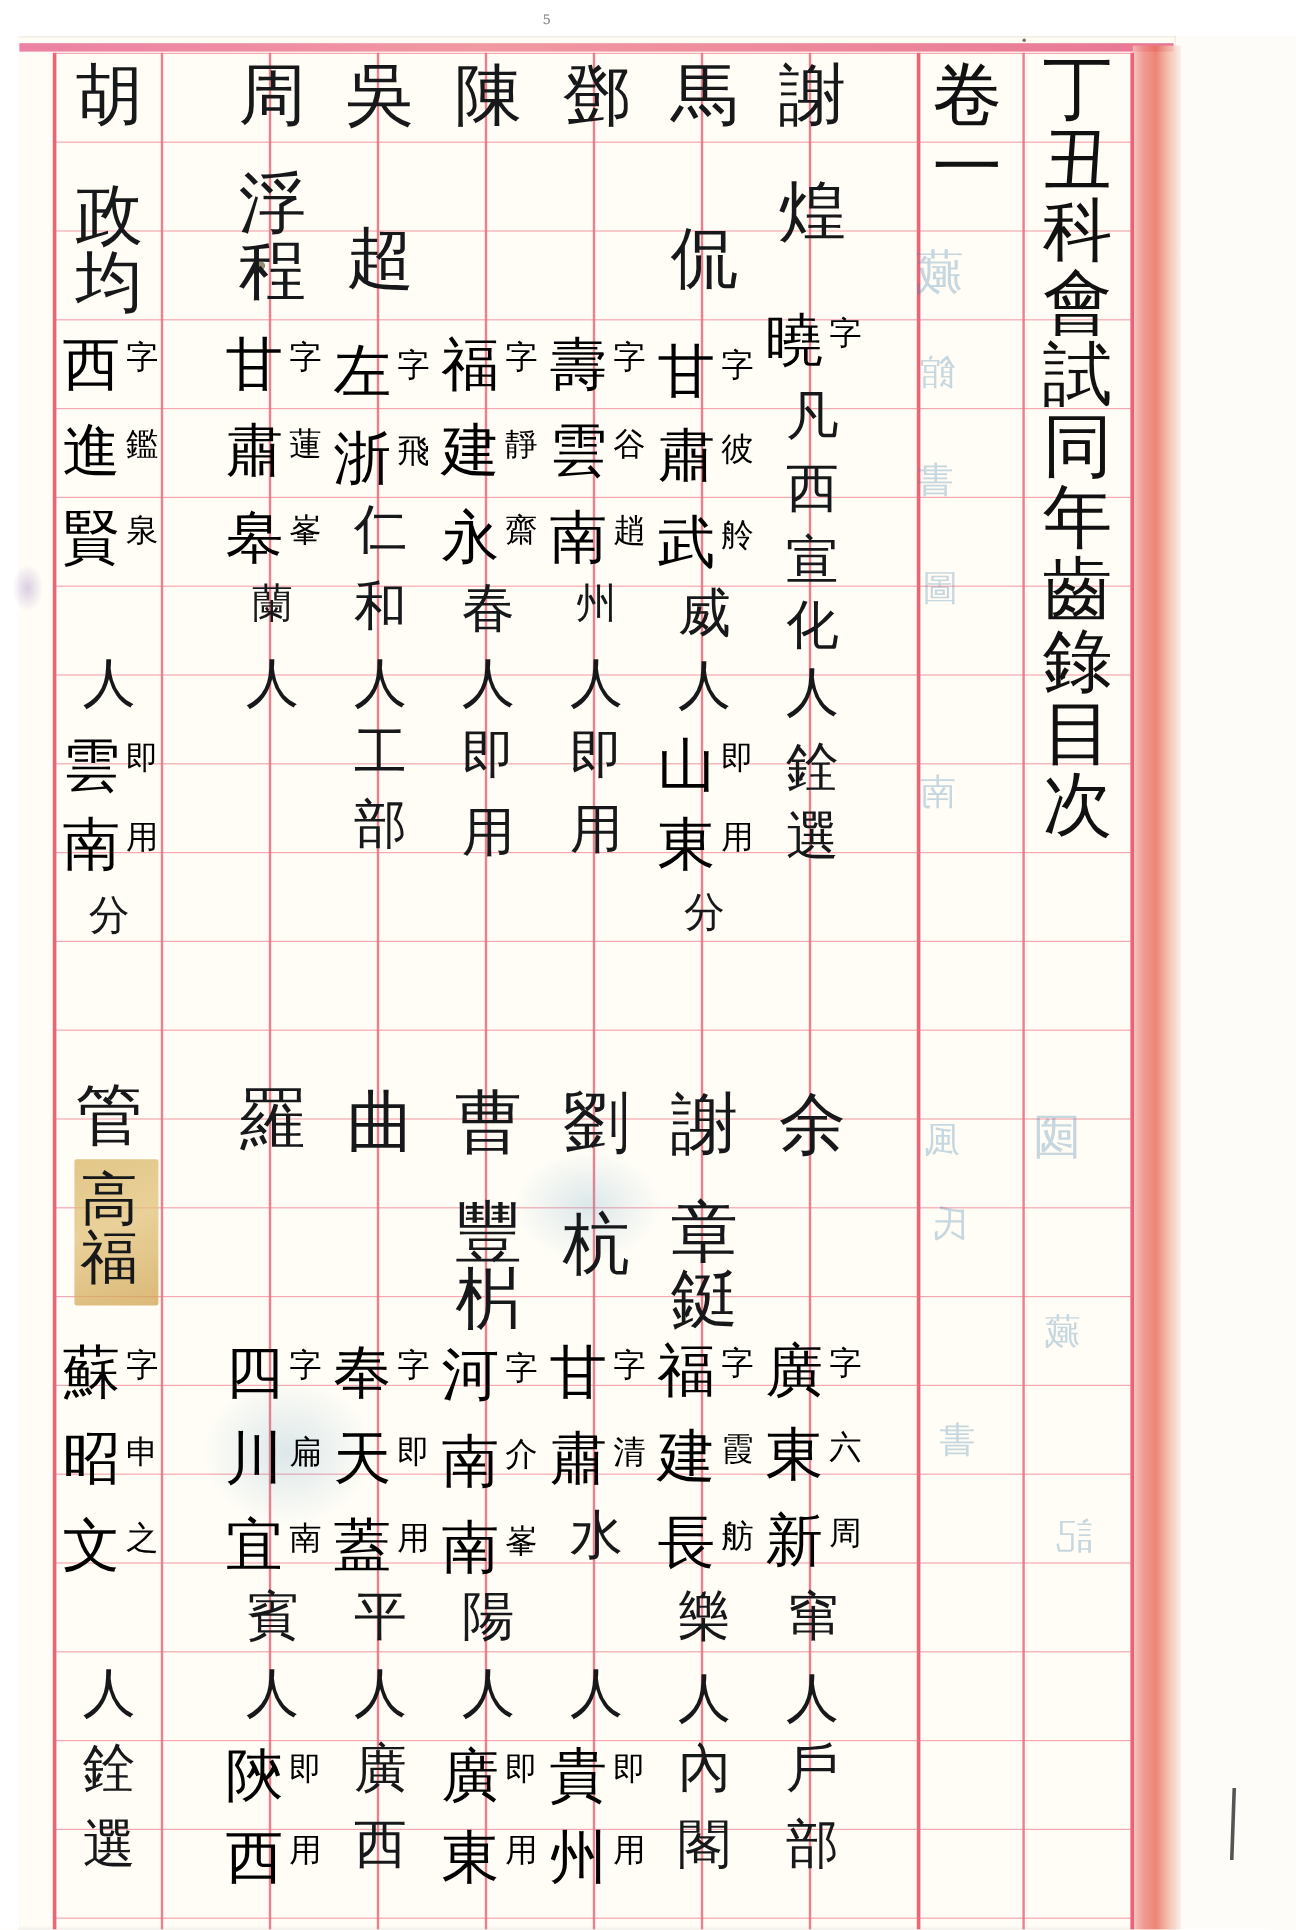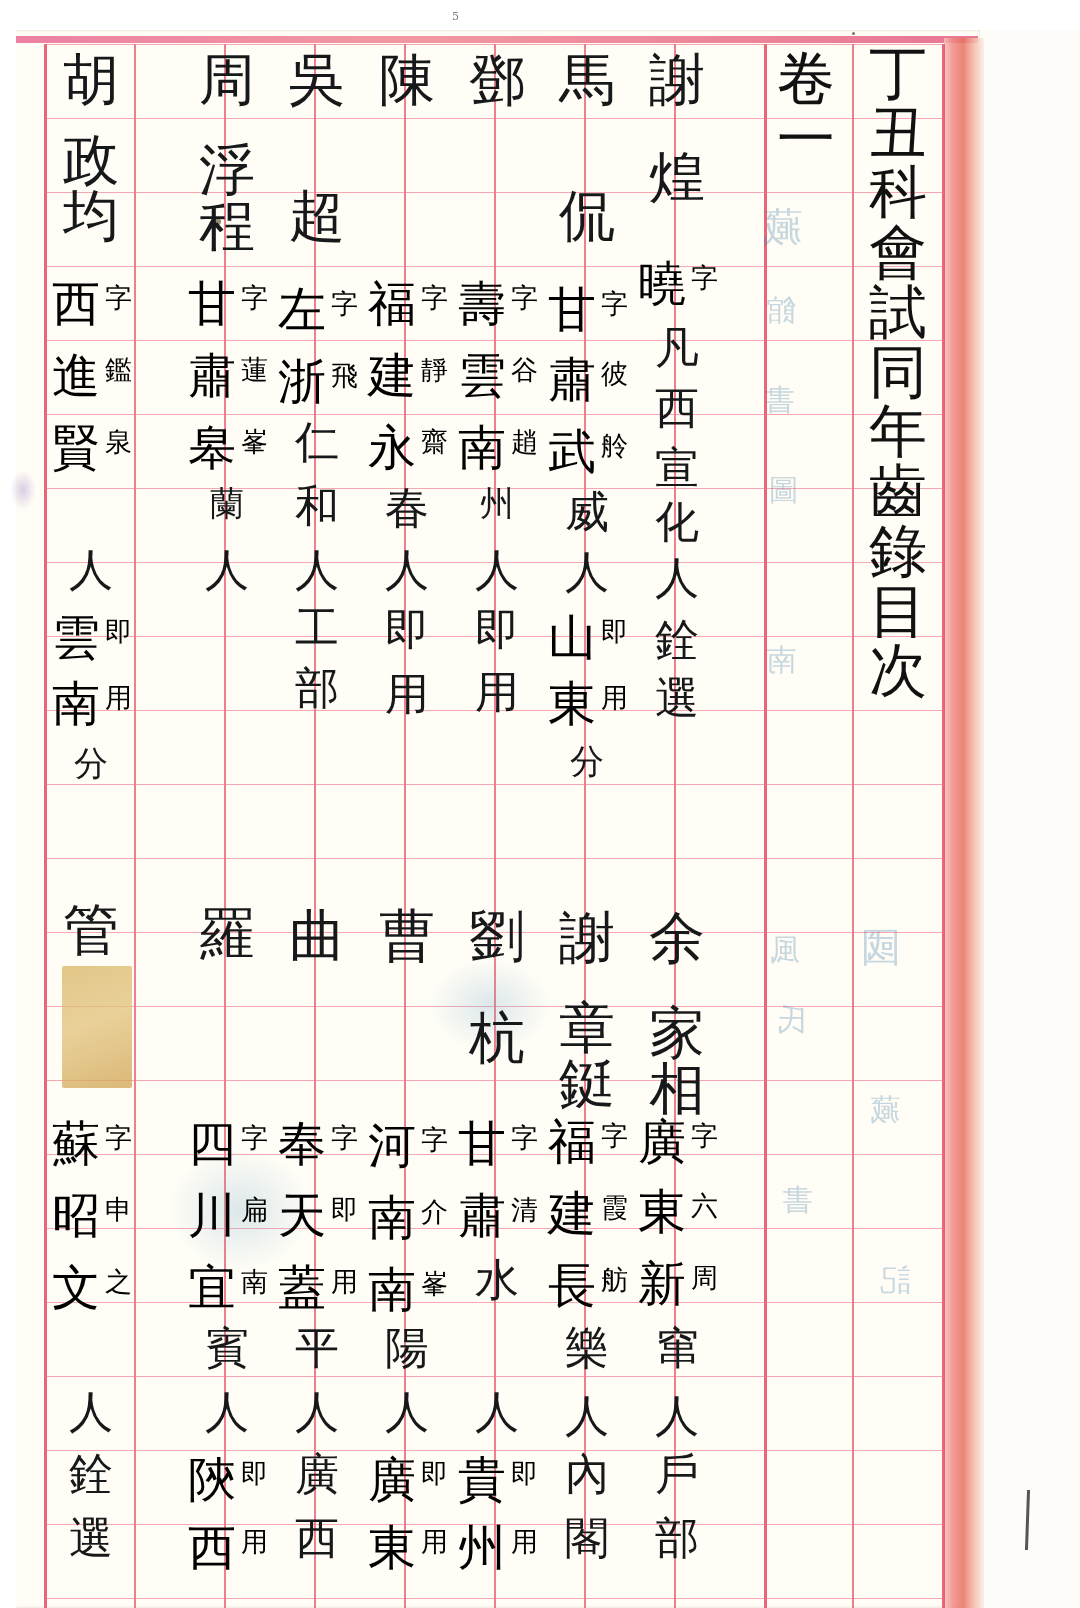--- a/index.html
+++ b/index.html
@@ -327,23 +327,20 @@
     <div class="entry" style="top:618px">
         <span class="ch mid">銓</span>
       </div>
     <div class="entry" style="top:676px">
         <span class="ch mid">選</span>
       </div>
 
     <div class="entry" style="top:910px">
         <span class="ch name">余</span>
       </div>
-    <div class="entry" style="top:1005px">
-        <span class="ch name">家相</span>
-      </div>
     <div class="pair" style="position:absolute;top:1110px;left:0;width:90px;">
       <span class="main">廣</span>
       <span class="ann">字</span>
     </div>
     <div class="pair" style="position:absolute;top:1180px;left:0;width:90px;">
       <span class="main">東</span>
       <span class="ann">六</span>
     </div>
     <div class="pair" style="position:absolute;top:1252px;left:0;width:90px;">
       <span class="main">新</span>
@@ -516,20 +513,23 @@
     <div class="entry" style="top:608px">
         <span class="ch mid">即</span>
       </div>
     <div class="entry" style="top:672px">
         <span class="ch mid">用</span>
       </div>
 
     <div class="entry" style="top:908px">
         <span class="ch name">曹</span>
       </div>
+    <div class="entry" style="top:1000px">
+        <span class="ch name">豐㭊</span>
+      </div>
     <div class="pair" style="position:absolute;top:1114px;left:0;width:90px;">
       <span class="main">河</span>
       <span class="ann">字</span>
     </div>
     <div class="pair" style="position:absolute;top:1186px;left:0;width:90px;">
       <span class="main">南</span>
       <span class="ann">介</span>
     </div>
     <div class="pair" style="position:absolute;top:1258px;left:0;width:90px;">
       <span class="main">南</span>
@@ -665,21 +665,21 @@
     <div class="pair" style="position:absolute;top:1516px;left:0;width:90px;">
       <span class="main">西</span>
       <span class="ann">用</span>
     </div>
   </div>
 
   <div class="col" style="left:46px">
     <div class="entry" style="top:52px">
         <span class="ch name">胡</span>
       </div>
-    <div class="entry" style="top:132px">
+    <div class="entry" style="top:152px">
         <span class="ch name">政均</span>
       </div>
     <div class="pair" style="position:absolute;top:272px;left:0;width:90px;">
       <span class="main">西</span>
       <span class="ann">字</span>
     </div>
     <div class="pair" style="position:absolute;top:344px;left:0;width:90px;">
       <span class="main">進</span>
       <span class="ann">鑑</span>
     </div>
@@ -699,20 +699,23 @@
       <span class="ann">用</span>
     </div>
     <div class="entry" style="top:746px">
         <span class="ch small">分</span>
       </div>
 
     <div class="entry" style="top:902px">
         <span class="ch name">管</span>
       </div>
     <div class="stain" style="left:16px;top:966px;width:70px;height:122px;"></div>
+    <div class="entry" style="top:976px">
+        <span class="ch" style="font-size:48px;">高福</span>
+      </div>
     <div class="pair" style="position:absolute;top:1112px;left:0;width:90px;">
       <span class="main">蘇</span>
       <span class="ann">字</span>
     </div>
     <div class="pair" style="position:absolute;top:1184px;left:0;width:90px;">
       <span class="main">昭</span>
       <span class="ann">申</span>
     </div>
     <div class="pair" style="position:absolute;top:1256px;left:0;width:90px;">
       <span class="main">文</span>

